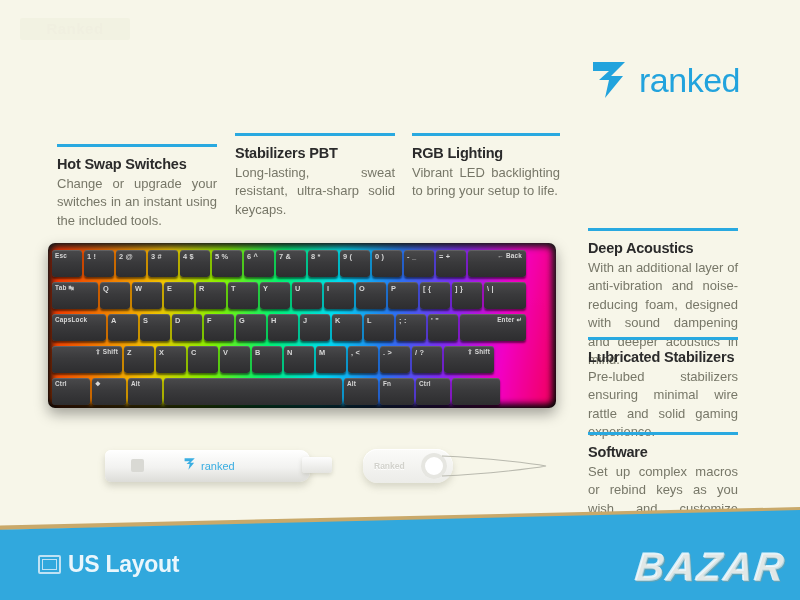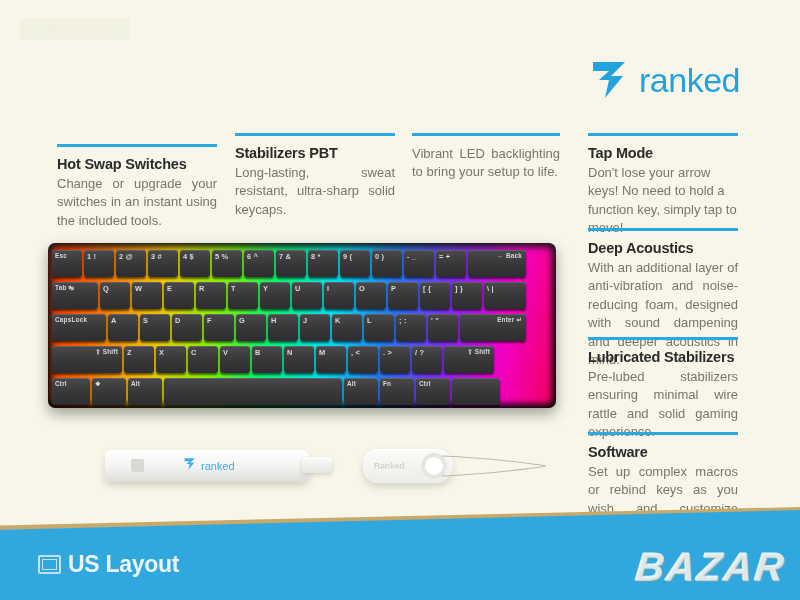--- a/index.html
+++ b/index.html
@@ -172,28 +172,24 @@
     <h3>Hot Swap Switches</h3>
     <p>Change or upgrade your switches in an instant using the included tools.</p>
   </div>
   <div class="feat f2 top-row">
     <div class="rule"></div>
     <h3>Stabilizers PBT</h3>
     <p>Long-lasting, sweat resistant, ultra-sharp solid keycaps.</p>
   </div>
   <div class="feat f3 top-row">
     <div class="rule"></div>
+    <h3>RGB Lighting</h3>
     <p>Vibrant LED backlighting to bring your setup to life.</p>
   </div>
 
-  <div class="feat right-col r1">
-    <div class="rule"></div>
-    <h3>Tap Mode</h3>
-    <p>Don't lose your arrow keys! No need to hold a function key, simply tap to move!</p>
-  </div>
   <div class="feat right-col r2">
     <div class="rule"></div>
     <h3>Deep Acoustics</h3>
     <p>With an additional layer of anti-vibration and noise-reducing foam, designed with sound dampening and deeper acoustics in mind.</p>
   </div>
   <div class="feat right-col r3">
     <div class="rule"></div>
     <h3>Lubricated Stabilizers</h3>
     <p>Pre-lubed stabilizers ensuring minimal wire rattle and solid gaming experience.</p>
   </div>

